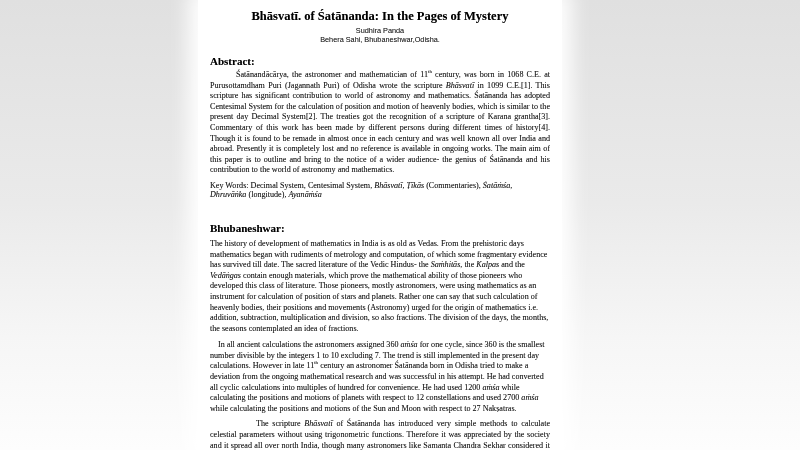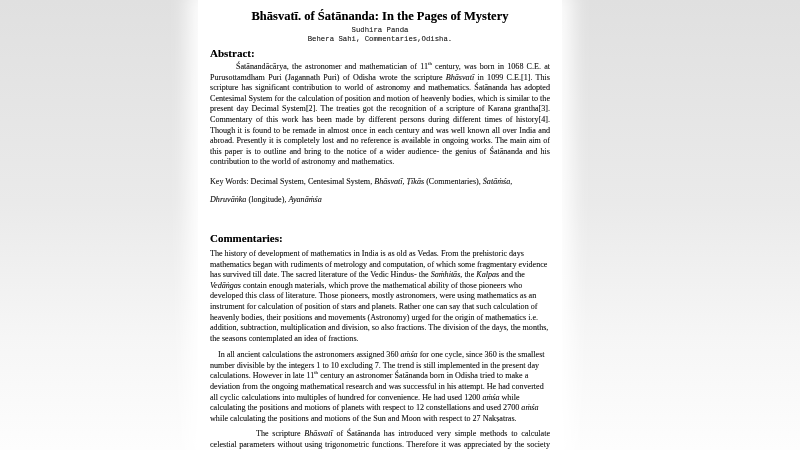--- a/index.html
+++ b/index.html
@@ -32,70 +32,70 @@
     margin-top: 8px;
     text-align: center;
     font-weight: bold;
     font-size: 12.5px;
     line-height: 16px;
     color: #000;
   }
   .authors {
     margin-top: 2px;
     text-align: center;
-    font-family: Liberation Mono, monospace;
+    font-family: Liberation Sans, sans-serif;
     font-size: 7.3px;
     line-height: 9px;
     color: var(--ink-soft, #2a2a2a);
   }
   .sec-heading {
-    margin-top: 3px;
+    margin-top: 11px;
     font-weight: bold;
     font-size: 11px;
     line-height: 13px;
     color: #000;
   }
   .sec-heading.intro { margin-top: 23px; }
   .body-text {
     font-size: 8.1px;
     line-height: 10.6px;
   }
   .abstract-para {
     margin-top: 2px;
     text-align: justify;
     text-indent: 26px;
   }
   .keywords {
     margin-top: 5px;
-    line-height: 18px;
+    line-height: 9px;
   }
   .intro-para-1 { margin-top: 4px; text-align: left; }
   .intro-para-2 { margin-top: 6px; text-align: left; text-indent: 8px; }
   .intro-para-3 { margin-top: 5px; text-align: justify; text-indent: 46px; }
 </style>
 </head>
 <body>
 
 <div class="stage">
   <div class="page">
 
     <div class="title">Bhāsvatī. of Śatānanda: In the Pages of Mystery</div>
 
     <div class="authors">
       <div>Sudhira Panda</div>
-      <div>Behera Sahi, Commentaries,Odisha.</div>
+      <div>Behera Sahi, Bhubaneshwar,Odisha.</div>
     </div>
 
     <div class="sec-heading">Abstract:</div>
 
     <div class="body-text abstract-para"><span>Śatānandācārya, the astronomer and mathematician of 11</span><span style="vertical-align: super; font-size: 0.62em; line-height: 0;">th</span><span> century, was born in 1068 C.E. at Purusottamdham Puri (Jagannath Puri) of Odisha wrote the scripture </span><span style="font-style: italic;">Bhāsvatī</span><span> in 1099 C.E.[1]. This scripture has significant contribution to world of astronomy and mathematics. Śatānanda has adopted Centesimal System for the calculation of position and motion of heavenly bodies, which is similar to the present day Decimal System[2]. The treaties got the recognition of a scripture of Karana grantha[3]. Commentary of this work has been made by different persons during different times of history[4]. Though it is found to be remade in almost once in each century and was well known all over India and abroad. Presently it is completely lost and no reference is available in ongoing works. The main aim of this paper is to outline and bring to the notice of a wider audience- the genius of Śatānanda and his contribution to the world of astronomy and mathematics.</span></div>
 
     <div class="body-text keywords"><span>Key Words: Decimal System, Centesimal System, </span><span style="font-style: italic;">Bhāsvatī</span><span>, </span><span style="font-style: italic;">Ṭīkās</span><span> (Commentaries), </span><span style="font-style: italic;">Śatāṁśa</span><span>, </span><span style="font-style: italic;">Dhruvāṅka</span><span> (longitude), </span><span style="font-style: italic;">Ayanāṁśa</span></div>
 
-    <div class="sec-heading intro">Commentaries:</div>
+    <div class="sec-heading intro">Bhubaneshwar:</div>
 
     <div class="body-text intro-para-1"><span>The history of development of mathematics in India is as old as Vedas. From the prehistoric days mathematics began with rudiments of metrology and computation, of which some fragmentary evidence has survived till date. The sacred literature of the Vedic Hindus- the </span><span style="font-style: italic;">Saṁhitās</span><span>, the </span><span style="font-style: italic;">Kalpas</span><span> and the </span><span style="font-style: italic;">Vedāṅgas</span><span> contain enough materials, which prove the mathematical ability of those pioneers who developed this class of literature.  Those pioneers, mostly astronomers, were using mathematics as an instrument for calculation of position of stars and planets. Rather one can say that such calculation of heavenly bodies, their positions and movements (Astronomy) urged for the origin of mathematics i.e. addition, subtraction, multiplication and division, so also fractions. The division of the days, the months, the seasons contemplated an idea of fractions.</span></div>
 
     <div class="body-text intro-para-2"><span>In all ancient calculations the astronomers assigned 360 </span><span style="font-style: italic;">aṁśa</span><span> for one cycle, since 360 is the smallest number divisible by the integers 1 to 10 excluding 7. The trend is still implemented in the present day calculations. However in late 11</span><span style="vertical-align: super; font-size: 0.62em; line-height: 0;">th</span><span> century an astronomer Śatānanda born in Odisha tried to make a deviation from the ongoing mathematical research and was successful in his attempt. He had converted all cyclic calculations into multiples of hundred for convenience. He had used 1200 </span><span style="font-style: italic;">aṁśa</span><span> while calculating the positions and motions of planets with respect to 12 constellations and used 2700 </span><span style="font-style: italic;">aṁśa</span><span> while calculating the positions and motions of the Sun and Moon with respect to 27 Nakṣatras.</span></div>
 
     <div class="body-text intro-para-3"><span>The scripture </span><span style="font-style: italic;">Bhāsvatī</span><span> of Śatānanda has introduced very simple methods to calculate celestial parameters without using trigonometric functions. Therefore it was appreciated by the society and it spread all over north India, though many astronomers like Samanta Chandra Sekhar considered it as an</span></div>
 
   </div>
 </div>
 

